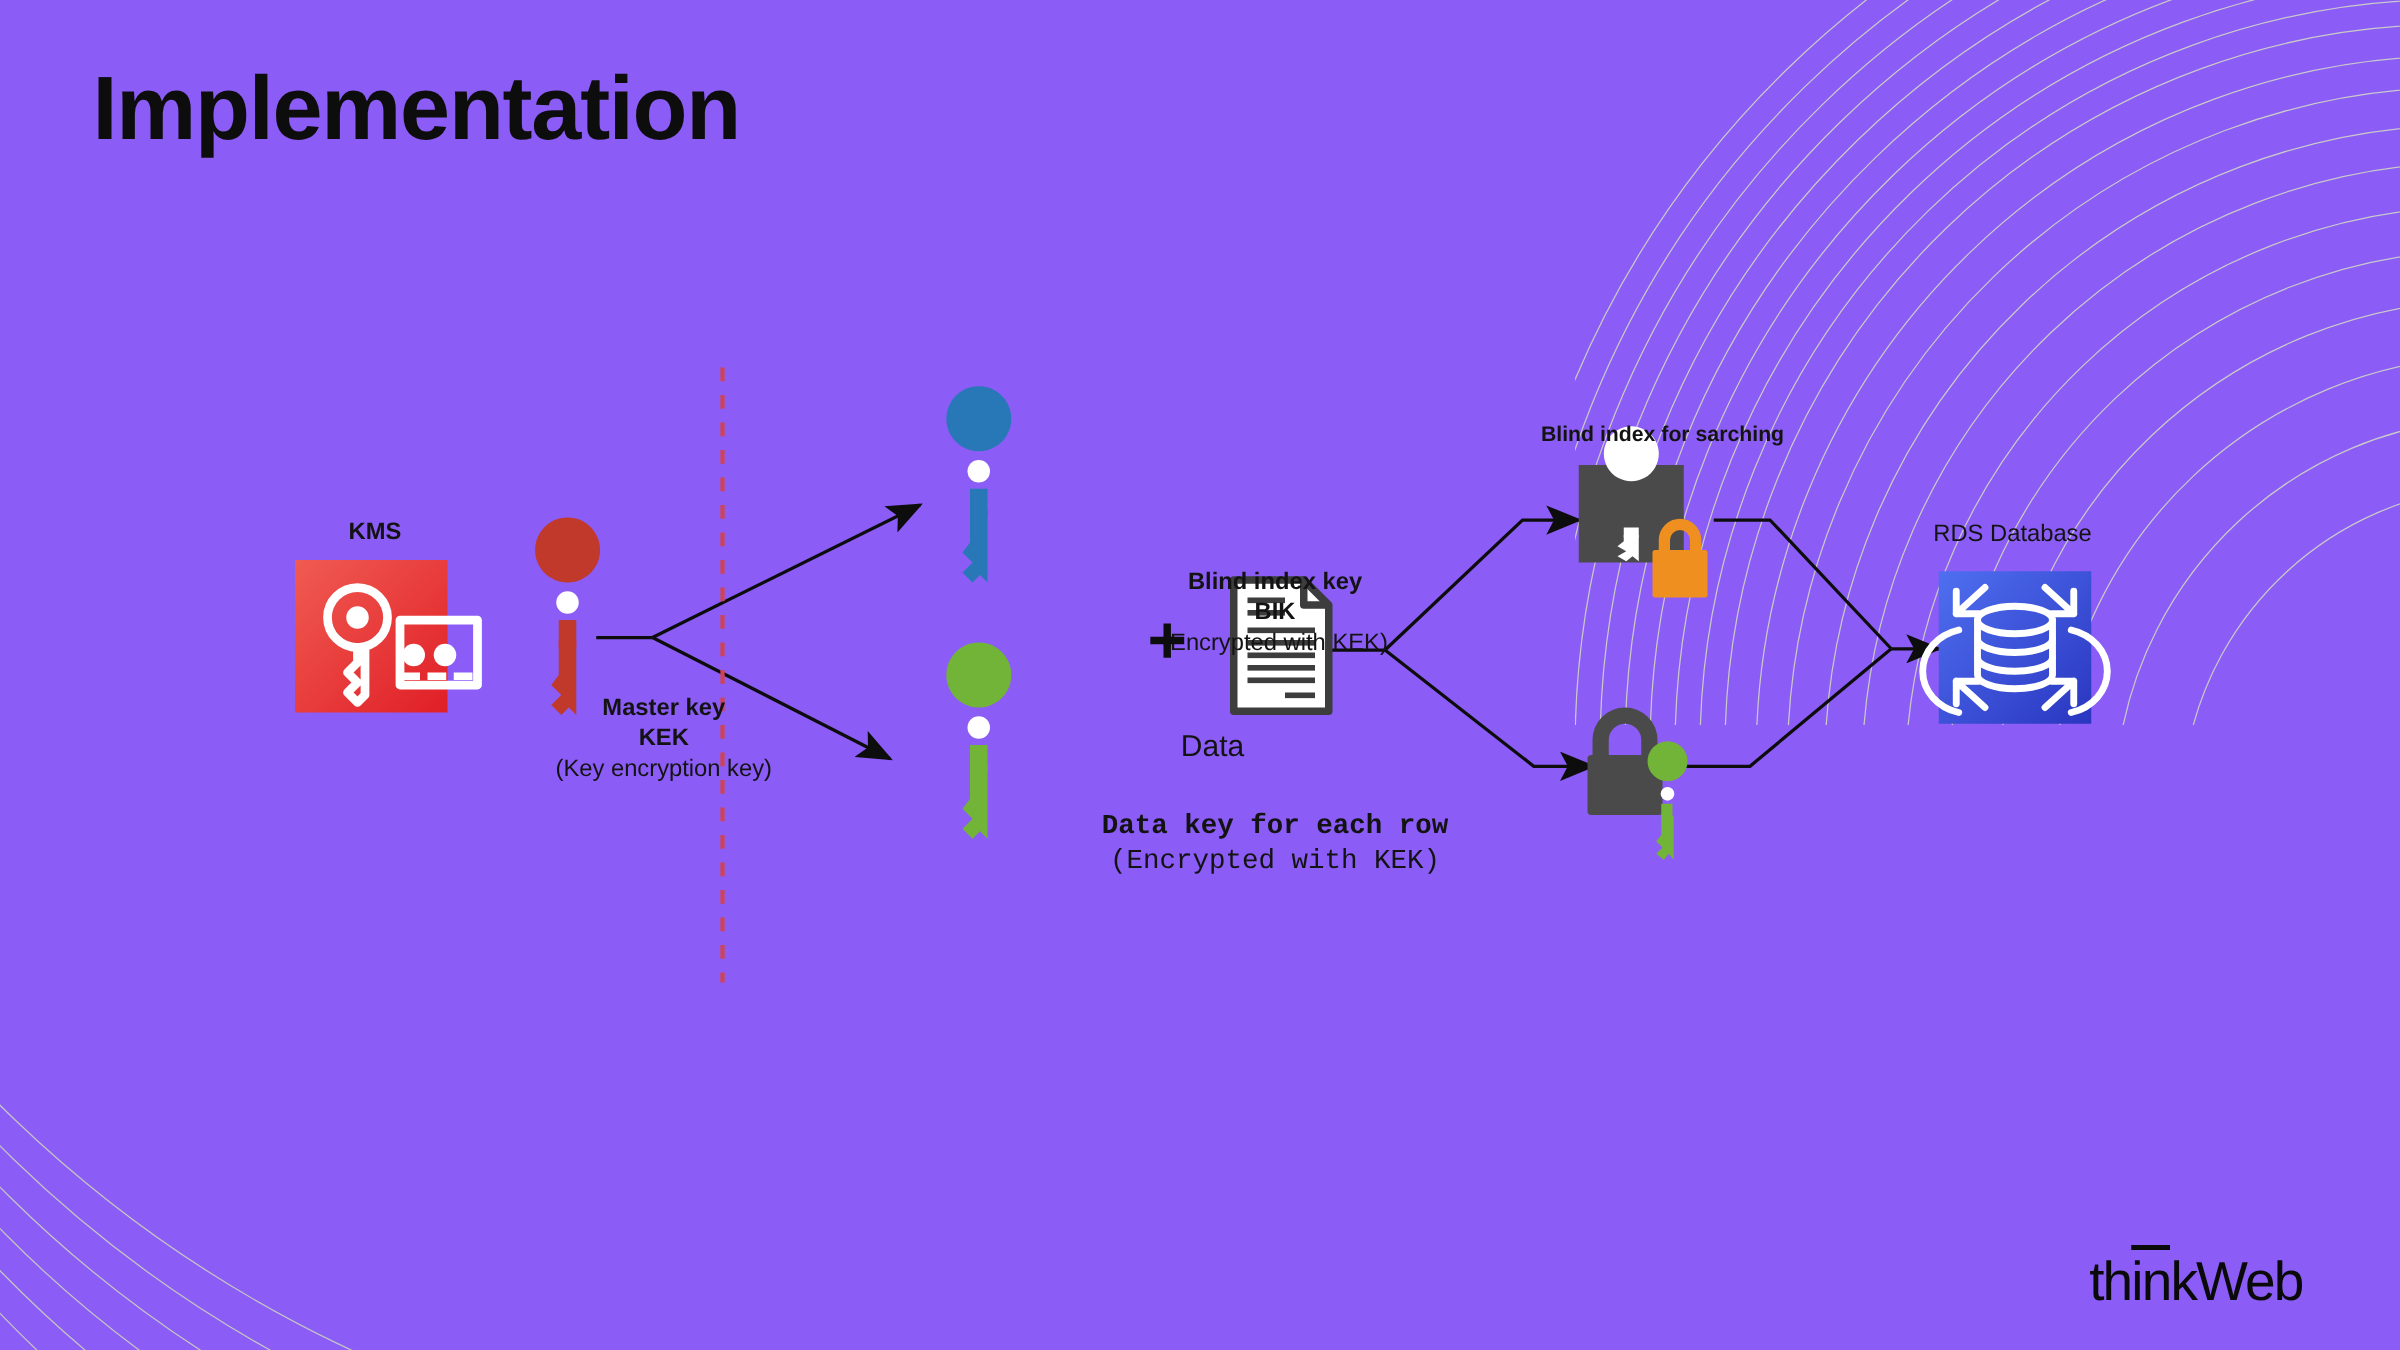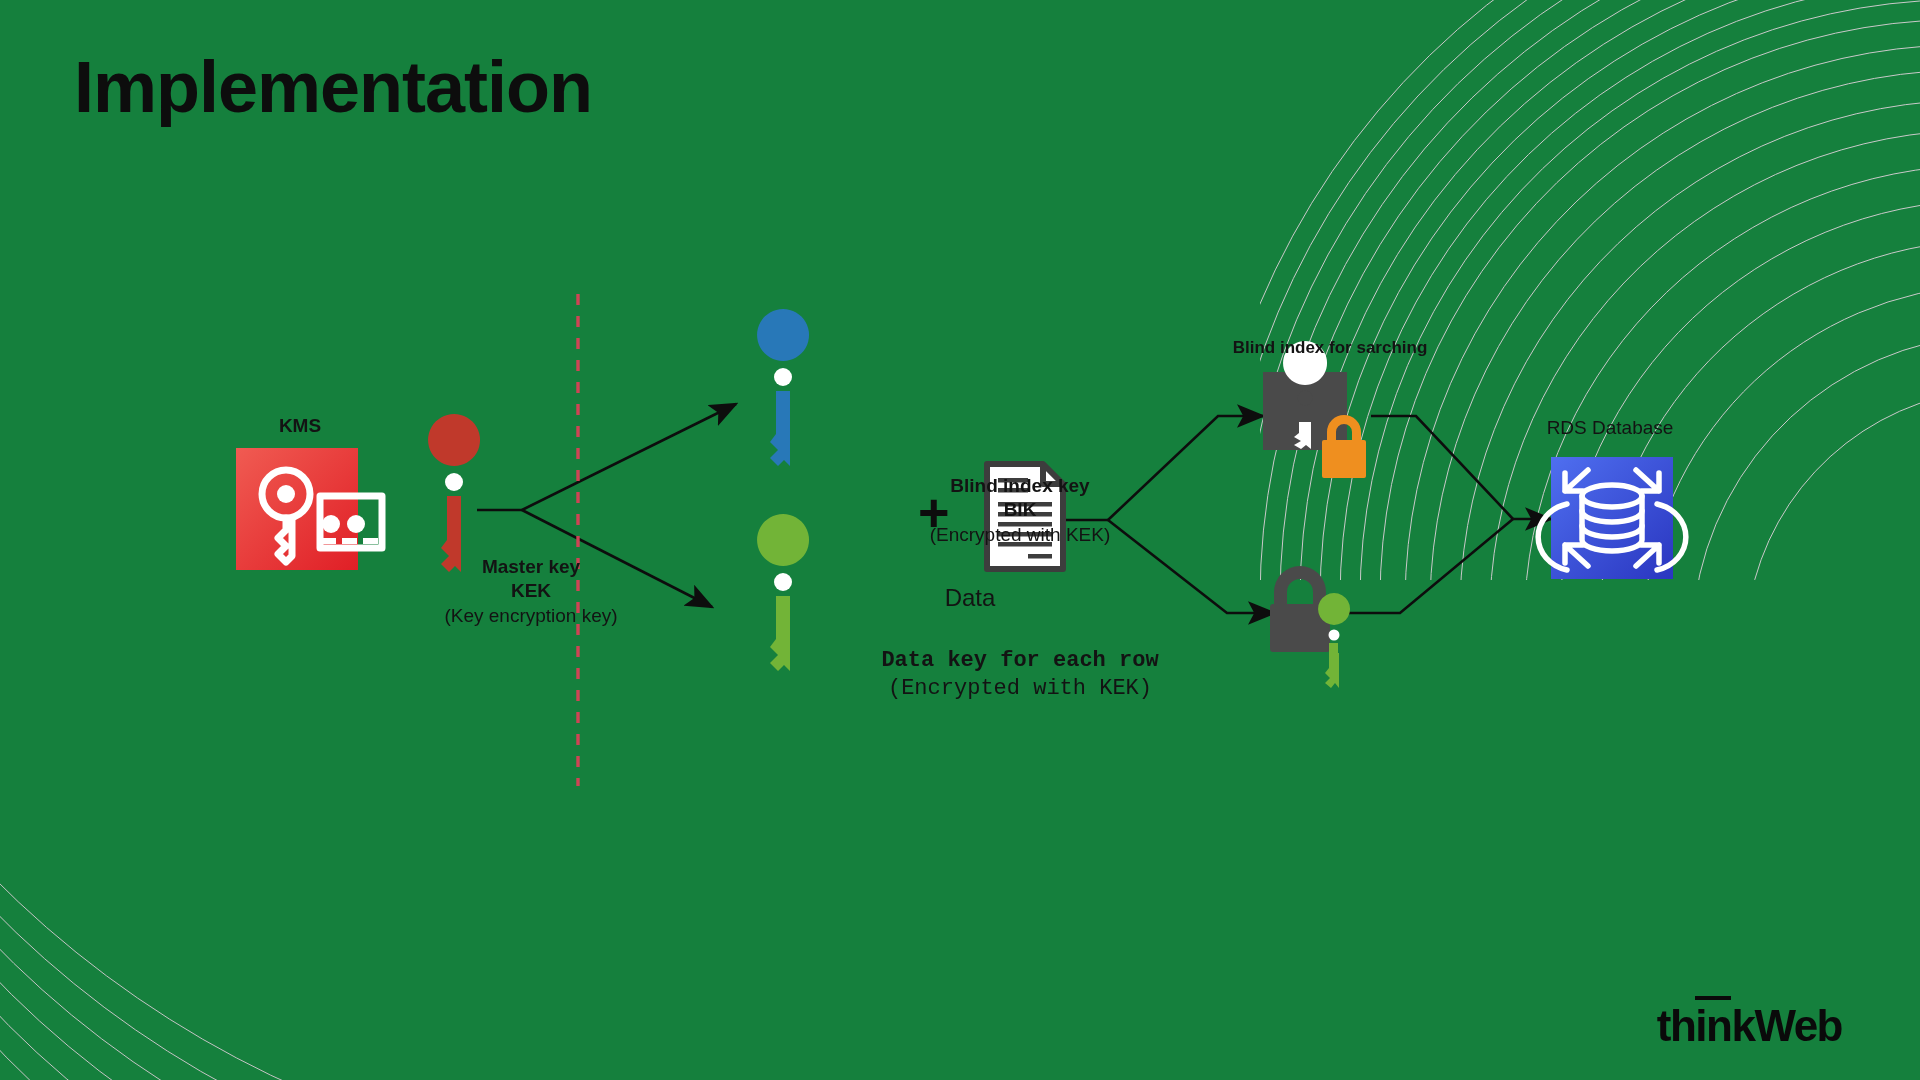--- a/index.html
+++ b/index.html
@@ -5,21 +5,21 @@
   html, body {
     margin: 0; padding: 0;
     width: 1920px; height: 1080px;
     background: #ffffff;
     font-family: "Liberation Sans", sans-serif;
     overflow: hidden;
   }
   #slide {
     position: relative;
     width: 1920px; height: 1080px;
-    background: #15803d;
+    background: #8b5cf6;
     overflow: hidden;
   }
   
   .corner-texture {
     position: absolute;
     pointer-events: none;
   }
   #texture-tr { top: -40px; right: -60px; width: 720px; height: 620px; }
   #texture-bl { bottom: -60px; left: -90px; width: 900px; height: 500px; }
 
@@ -44,21 +44,21 @@
   
   .lbl {
     position: absolute;
     text-align: center;
     color: #131313;
     line-height: 1.28;
     white-space: nowrap;
   }
   .lbl-kms      { left: 0px;    top: 414px;  width: 600px; font-size: 19px; font-weight: bold; }
   .lbl-master   { left: 156px;  top: 555px;  width: 750px; font-size: 19px; }
-  .lbl-bik      { left: 480px;  top: 454px;  width: 1080px; font-size: 19px; margin-top: 20px; }
+  .lbl-bik      { left: 480px;  top: 454px;  width: 1080px; font-size: 19px; }
   .lbl-dek      { left: 470px;  top: 647px;  width: 1100px; font-size: 22px; font-family: Liberation Mono, monospace; }
   .lbl-data     { left: 720px;  top: 583px;  width: 500px; font-size: 24px; }
   .lbl-blindidx { left: 830px;  top: 337px;  width: 1000px; font-size: 17px; font-weight: bold; }
   .lbl-encdek   { left: 760px;  top: 655px;  width: 1100px; font-size: 19px; font-weight: bold; }
   .lbl-rds      { left: 1160px; top: 416px;  width: 900px; font-size: 19px; }
   .l1 { font-weight: bold; }
   .l2 { font-weight: bold; text-align: center; }
   .l3 { font-weight: normal; }
 
   
@@ -69,21 +69,21 @@
     font-weight: bold;
     color: #0d0d0d;
     line-height: 1;
   }
 
   
   #brand-logo {
     position: absolute;
     right: 78px; bottom: 32px;
     font-size: 44px;
-    font-weight: bold;
+    font-weight: normal;
     letter-spacing: -1.5px;
     color: #0a0a0a;
     line-height: 1;
   }
   #brand-logo .over {
     border-top: 4px solid #0a0a0a;
     padding-top: 1px;
   }
 </style>
 </head>

